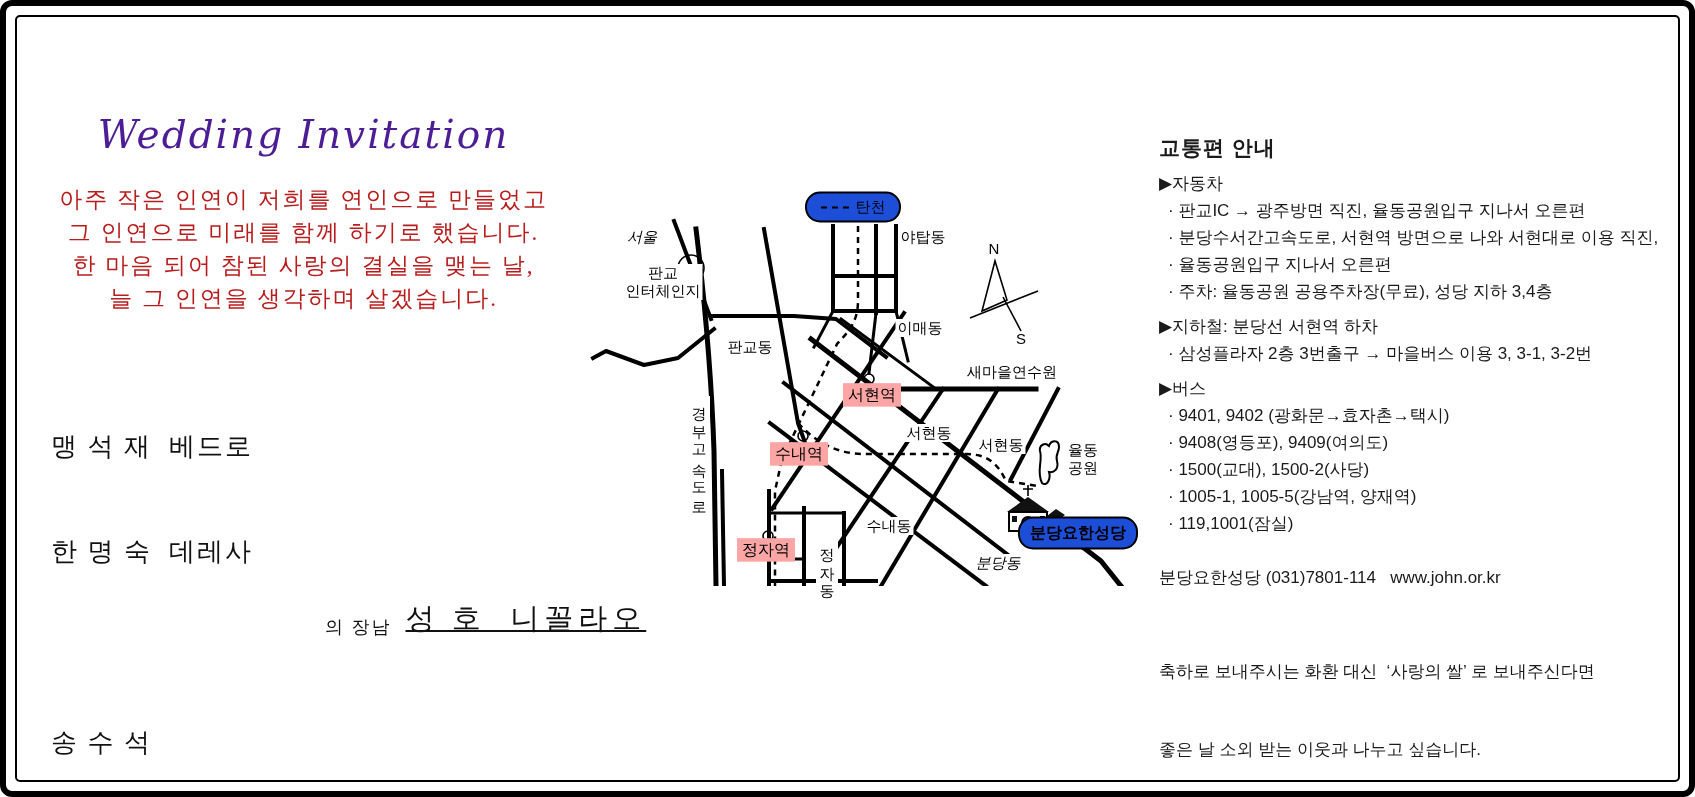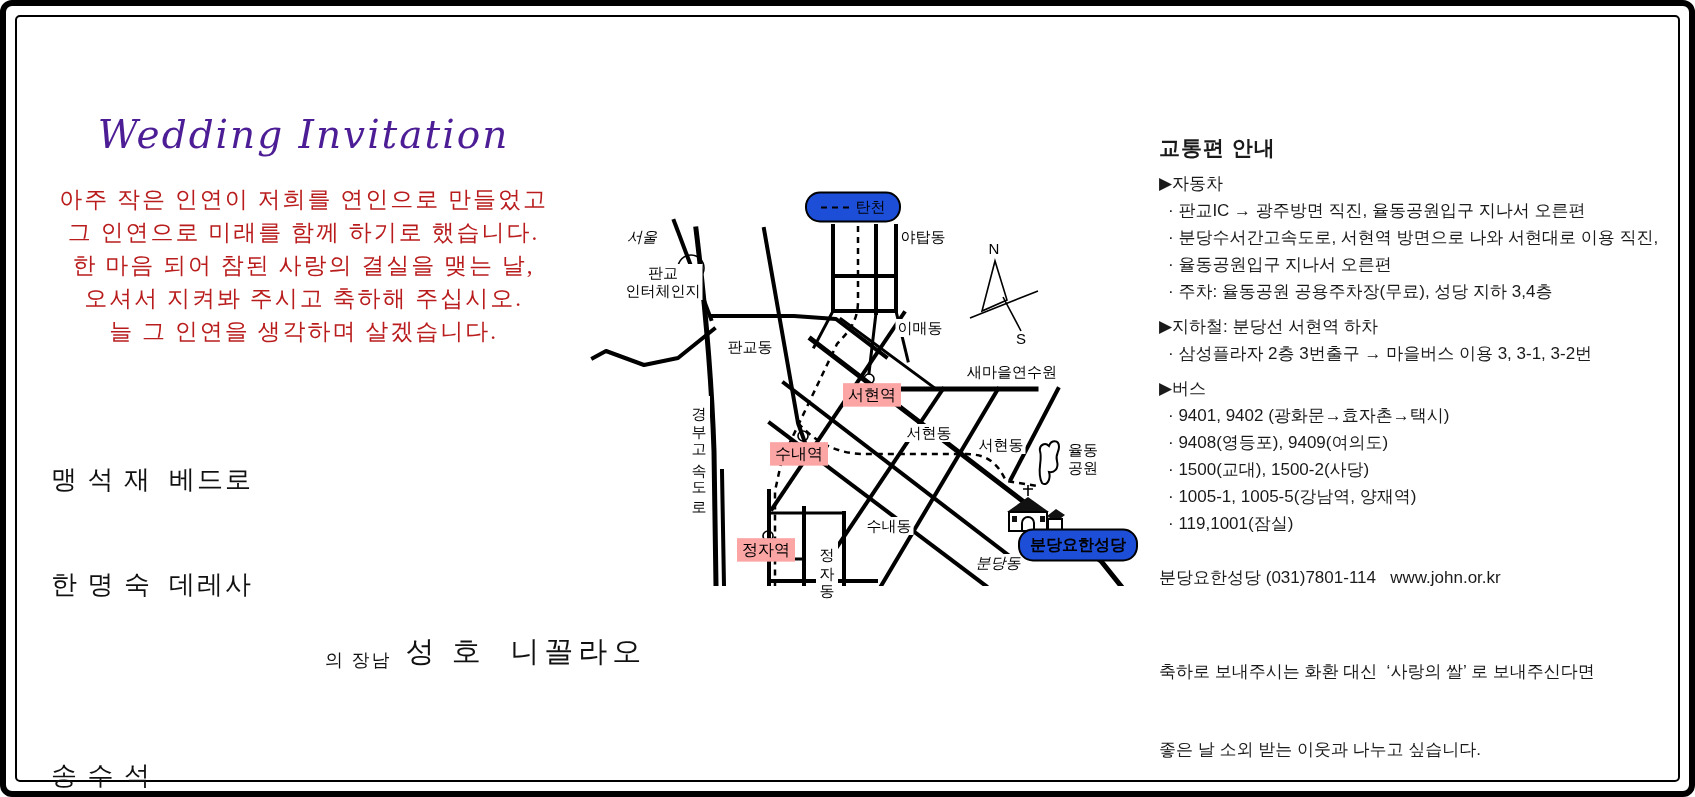--- a/index.html
+++ b/index.html
@@ -25,21 +25,21 @@
   .wedding-title{
     font-family:"DejaVu Serif",serif;
     font-style:italic;font-size:39px;letter-spacing:2px;
     color:#4c1d95;
   }
   .message{margin-top:26px;font-size:23px;line-height:33px;letter-spacing:2px;color:#b91c1c;}
   .families{margin-top:44px;text-align:left;}
   .family-row{display:flex;align-items:flex-end;margin-top:16px;}
   .parents{font-size:26px;line-height:35px;letter-spacing:2px;white-space:pre;}
   .relation{font-size:18px;letter-spacing:2px;margin-left:72px;white-space:pre;}
-  .child-name{font-size:29px;letter-spacing:5px;margin-left:14px;white-space:pre;}
+  .child-name{font-size:29px;letter-spacing:5px;margin-left:14px;white-space:pre;text-decoration:underline;}
 
   
   .map{position:absolute;left:540px;top:155px;width:600px;height:425px;}
   .map svg{position:absolute;left:0;top:0;}
   .road{fill:none;stroke:#000;stroke-linejoin:round;stroke-linecap:square;}
   .r5{stroke-width:5px;} .r4{stroke-width:4px;} .r3{stroke-width:3px;}
   .stream{fill:none;stroke:#000;stroke-width:2.5px;stroke-dasharray:6 5;}
   .thin{fill:none;stroke:#000;stroke-width:1.6px;}
   .mlabel{
     position:absolute;transform:translate(-50%,-50%);
@@ -82,21 +82,20 @@
 <div class="card">
   <div class="card-inner-line"></div>
 
   <div class="left-col">
     <div class="wedding-title">Wedding Invitation</div>
 
     <div class="message">
       <div>아주 작은 인연이 저희를 연인으로 만들었고</div>
       <div>그 인연으로 미래를 함께 하기로 했습니다.</div>
       <div>한 마음 되어 참된 사랑의 결실을 맺는 날,</div>
-      <div>오셔서 지켜봐 주시고 축하해 주십시오.</div>
       <div>늘 그 인연을 생각하며 살겠습니다.</div>
     </div>
 
     <div class="families">
       <div class="family-row">
         <div class="parents">
           <div>맹 석 재  베드로</div>
           <div>한 명 숙  데레사</div>
         </div>
         <div class="relation">의 장남</div>
@@ -206,21 +205,21 @@
     <div class="mlabel" style="left:452px;top:402px;font-style:italic;">분당동</div>
     <div class="mlabel" style="left:537px;top:298px;">
       <div>율동</div>
       <div>공원</div>
     </div>
 
     <div class="mlabel station" style="left:326px;top:234px;">서현역</div>
     <div class="mlabel station" style="left:253px;top:293px;">수내역</div>
     <div class="mlabel station" style="left:220px;top:389px;">정자역</div>
 
-    <div class="pill church-pill" style="left:532px;top:384px;">분당요한성당</div>
+    <div class="pill church-pill" style="left:532px;top:372px;">분당요한성당</div>
   </div>
 
   <div class="right-col">
     <div class="dir-title">교통편 안내</div>
 
     <div class="dir-section">
       <div class="dir-heading">▶자동차</div>
       <div class="dir-item">· 판교IC → 광주방면 직진, 율동공원입구 지나서 오른편</div>
       <div class="dir-item">· 분당수서간고속도로, 서현역 방면으로 나와 서현대로 이용 직진,</div>
       <div class="dir-item">· 율동공원입구 지나서 오른편</div>

